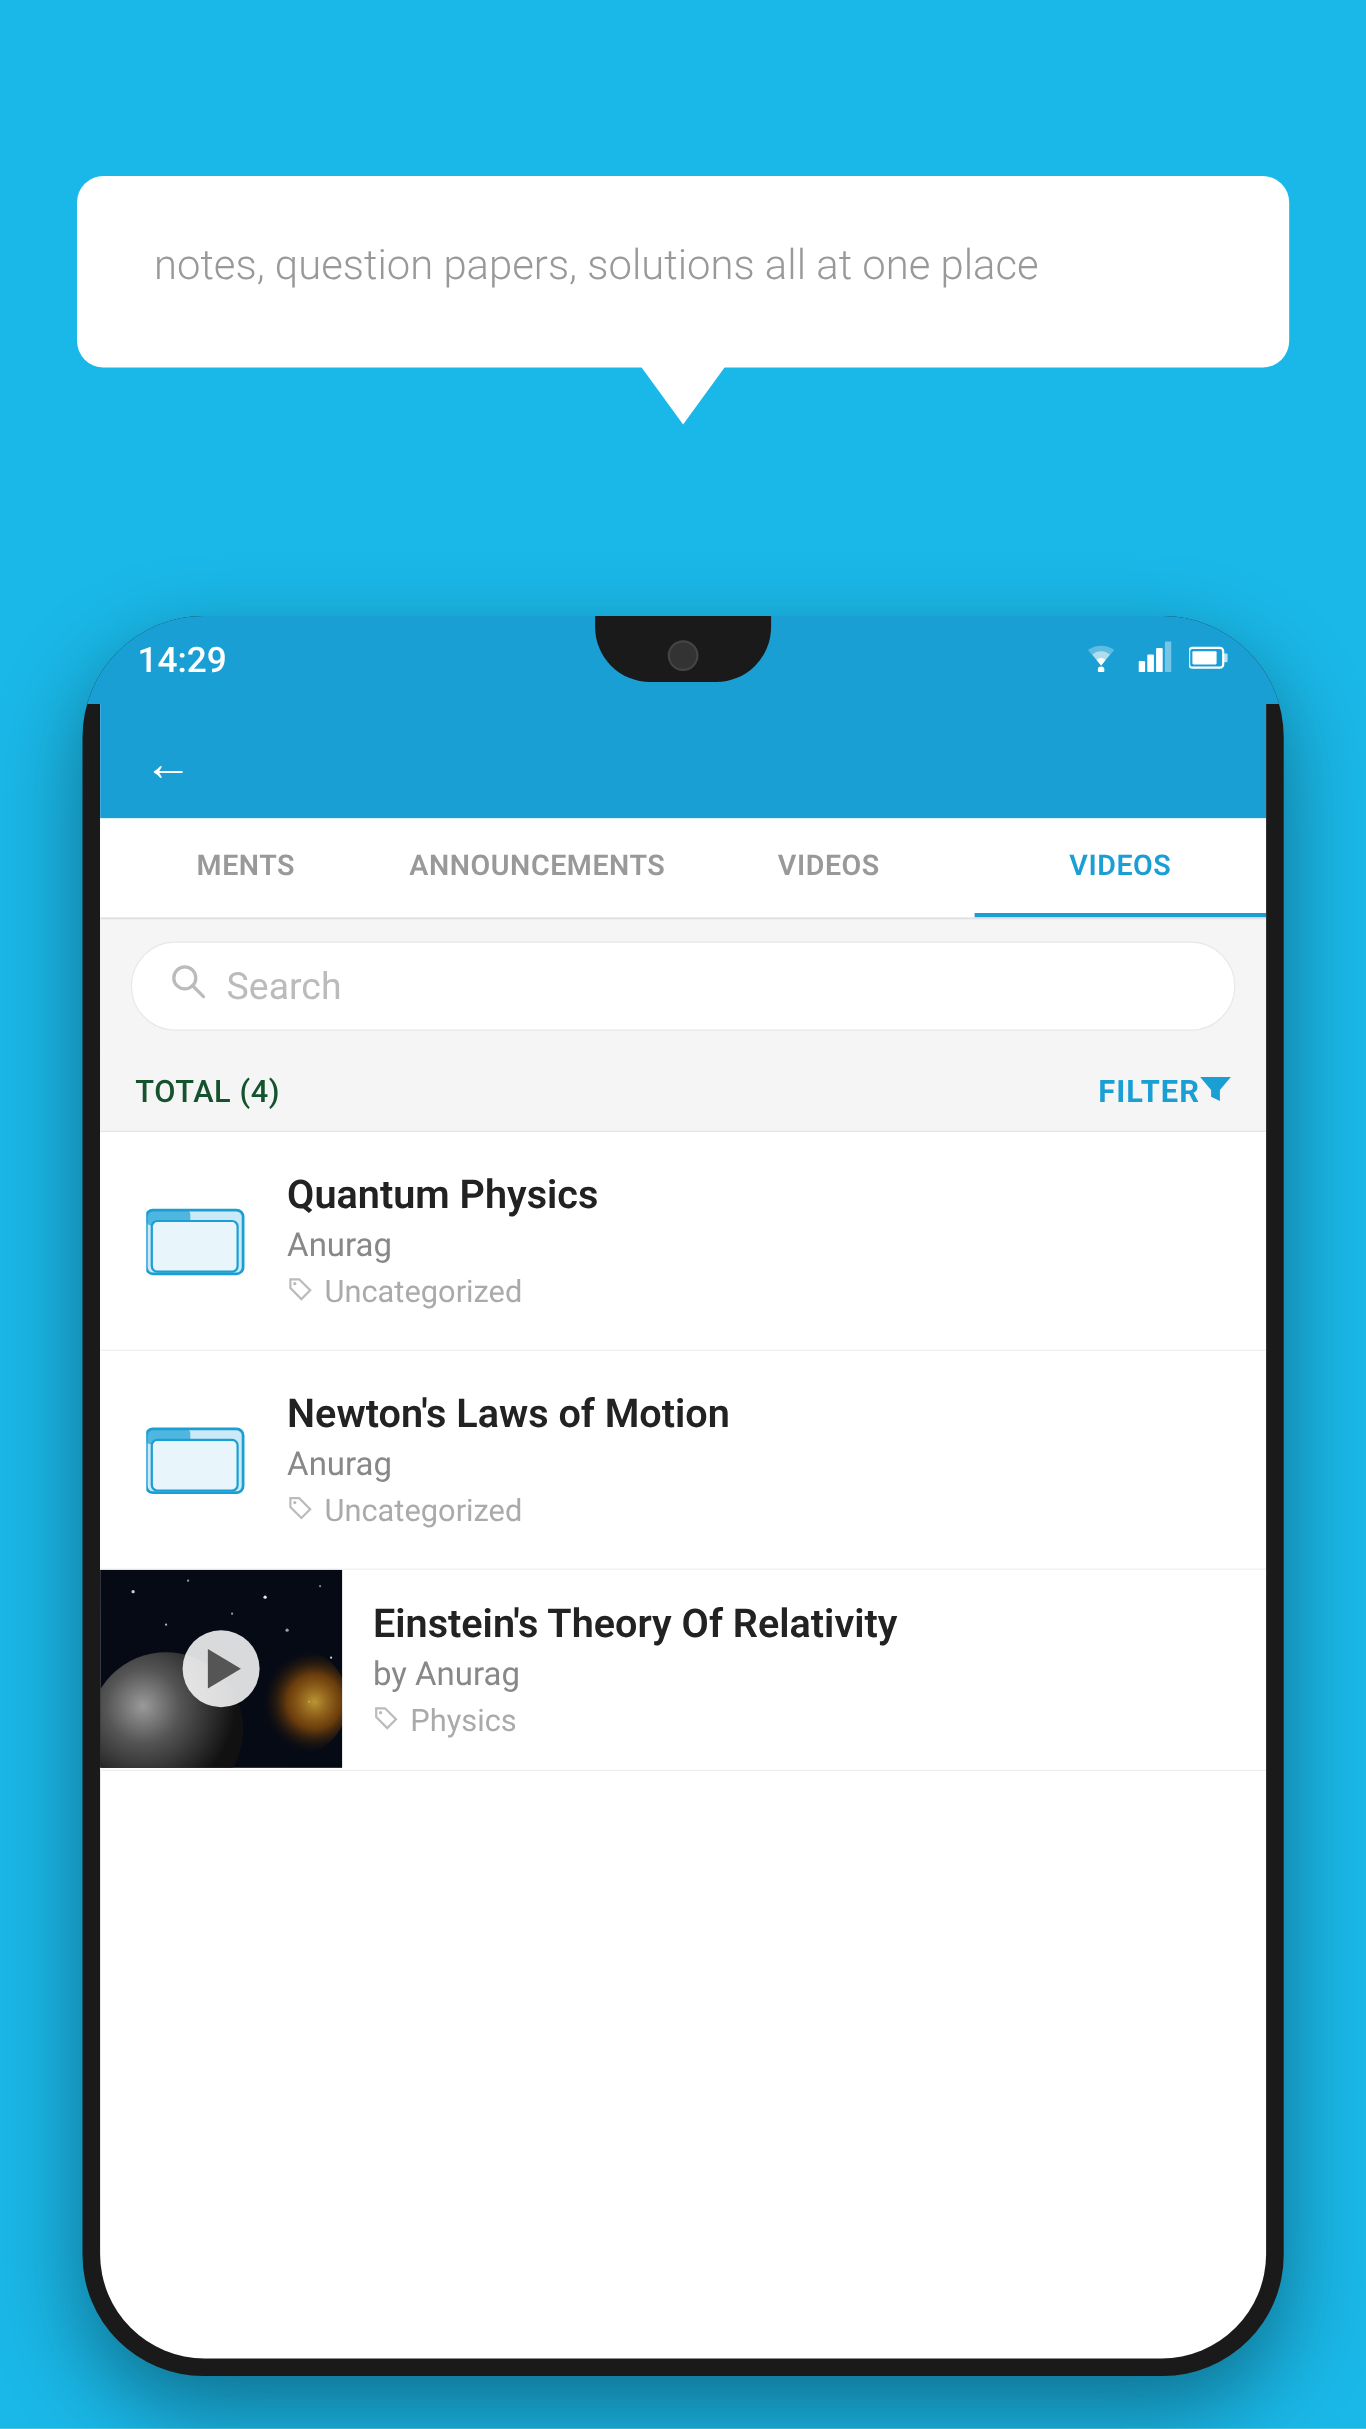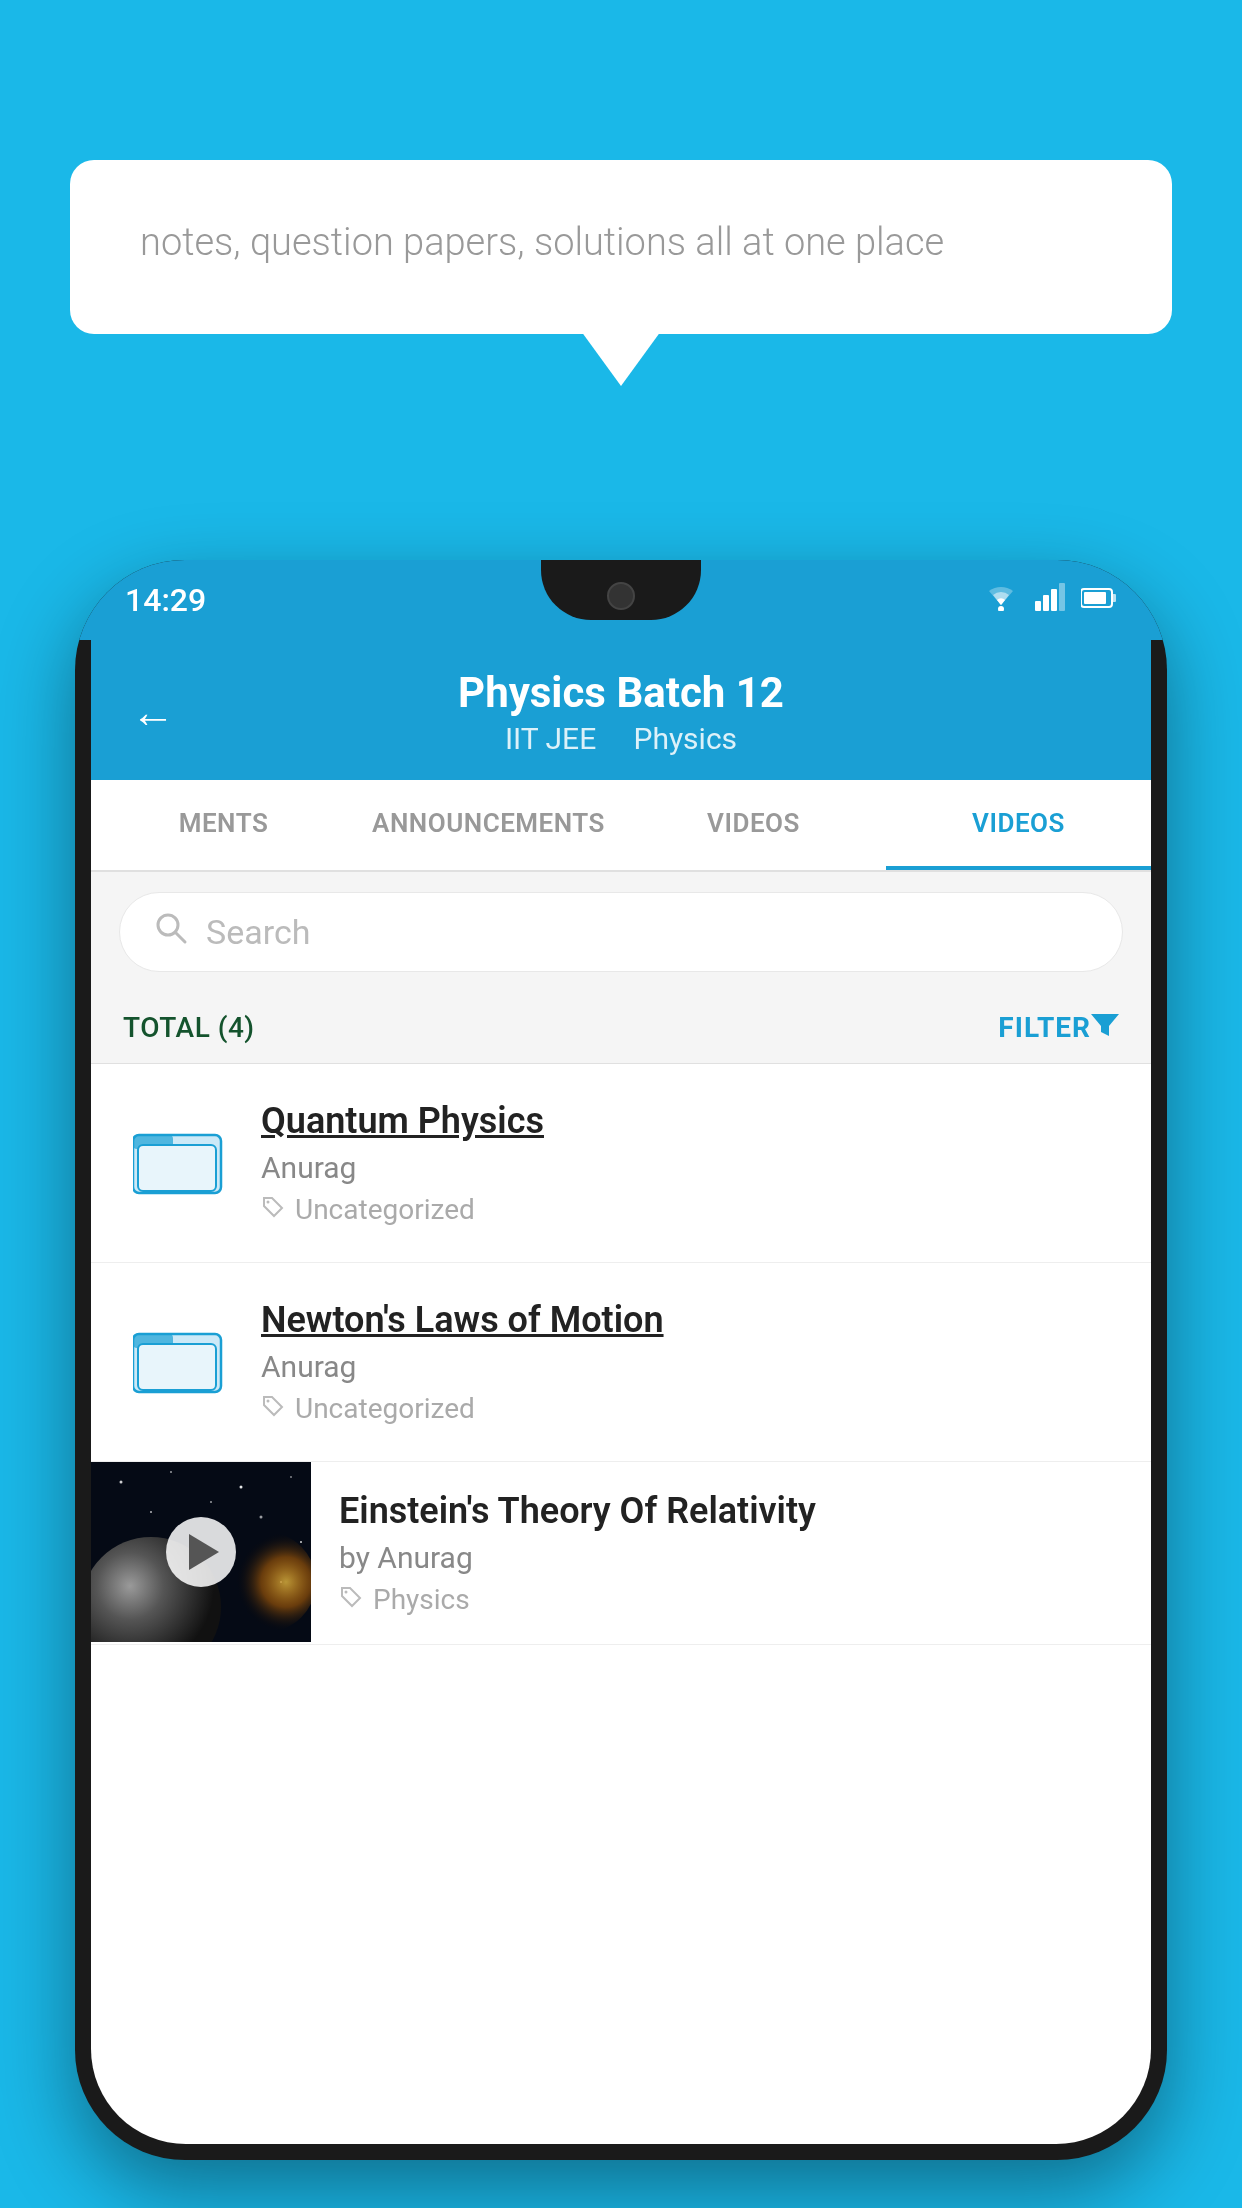--- a/index.html
+++ b/index.html
@@ -260,21 +260,20 @@
       height: 90px;
     }
     .video-info {
       flex: 1;
     }
     .video-title {
       font-size: 36px;
       font-weight: 600;
       color: #222;
       margin-bottom: 8px;
-      text-decoration: underline;
     }
     .video-author {
       font-size: 30px;
       color: #888;
       margin-bottom: 8px;
     }
     .video-tag {
       display: flex;
       align-items: flex-start;
       gap: 10px;
@@ -388,28 +387,20 @@
             <rect x="3" y="6" width="22" height="12" rx="1" fill="white"></rect>
           </svg>
         </span>
       </div>
     </div>
 
     <div class="phone-screen">
 
       <div class="app-header">
         <div class="back-btn">←</div>
-        <div class="header-title-block">
-          <div class="header-main-title">Physics Batch 12</div>
-          <div class="header-subtitle">
-            <span>IIT JEE</span>
-            <span>&nbsp;&nbsp;&nbsp;</span>
-            <span>Physics</span>
-          </div>
-        </div>
         <div style="width: 44px;"></div>
       </div>
 
       <div class="tabs">
         <div class="tab">MENTS</div>
         <div class="tab">ANNOUNCEMENTS</div>
         <div class="tab">VIDEOS</div>
         <div class="tab active">VIDEOS</div>
       </div>
 

